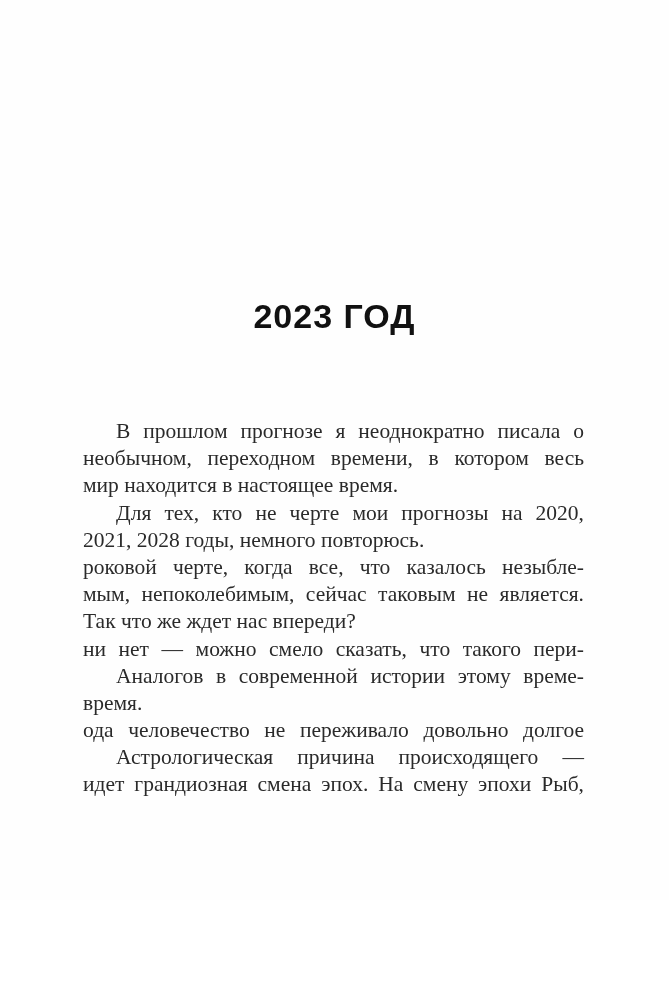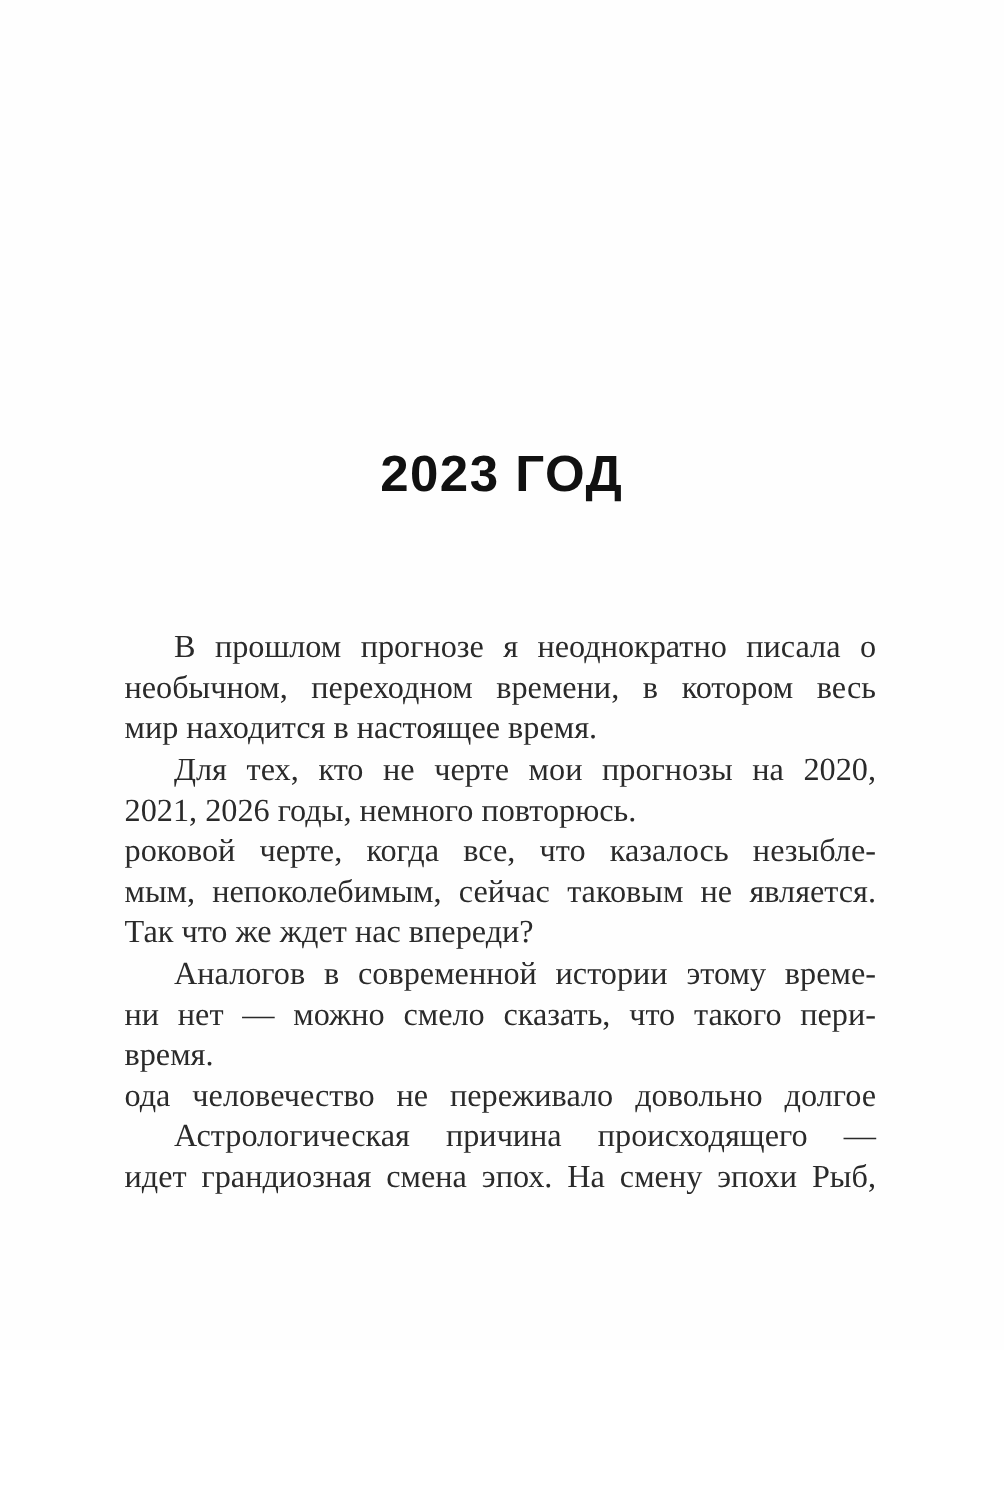--- a/index.html
+++ b/index.html
@@ -72,33 +72,33 @@
   <div class="text-block">
 
     <p class="para">
       <span class="line indent">В прошлом прогнозе я неоднократно писала о</span>
       <span class="line">необычном, переходном времени, в котором весь</span>
       <span class="line last">мир находится в настоящее время.</span>
     </p>
 
     <p class="para">
       <span class="line indent">Для тех, кто не черте мои прогнозы на 2020,</span>
-      <span class="line last">2021, 2026 годы, немного повторюсь.</span>
+      <span class="line last">2021, 2028 годы, немного повторюсь.</span>
     </p>
 
     <p class="para">
       <span class="line">роковой черте, когда все, что казалось незыбле-</span>
       <span class="line">мым, непоколебимым, сейчас таковым не является.</span>
       <span class="line last">Так что же ждет нас впереди?</span>
     </p>
 
 
     <p class="para">
+      <span class="line">ни нет — можно смело сказать, что такого пери-</span>
       <span class="line indent">Аналогов в современной истории этому време-</span>
-      <span class="line">ни нет — можно смело сказать, что такого пери-</span>
       <span class="line last">время.</span>
       <span class="line">ода человечество не переживало довольно долгое</span>
     </p>
 
     <p class="para">
       <span class="line indent">Астрологическая причина происходящего —</span>
       <span class="line">идет грандиозная смена эпох. На смену эпохи Рыб,</span>
     </p>
 
   </div>

